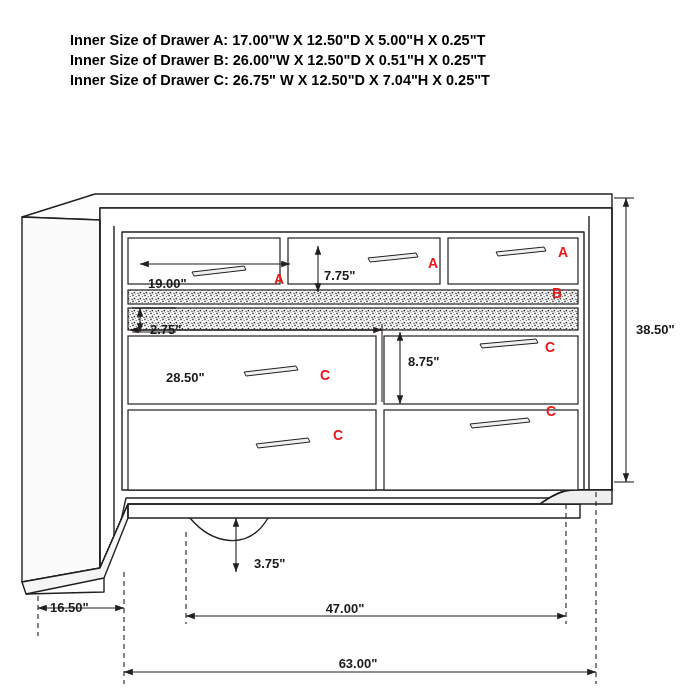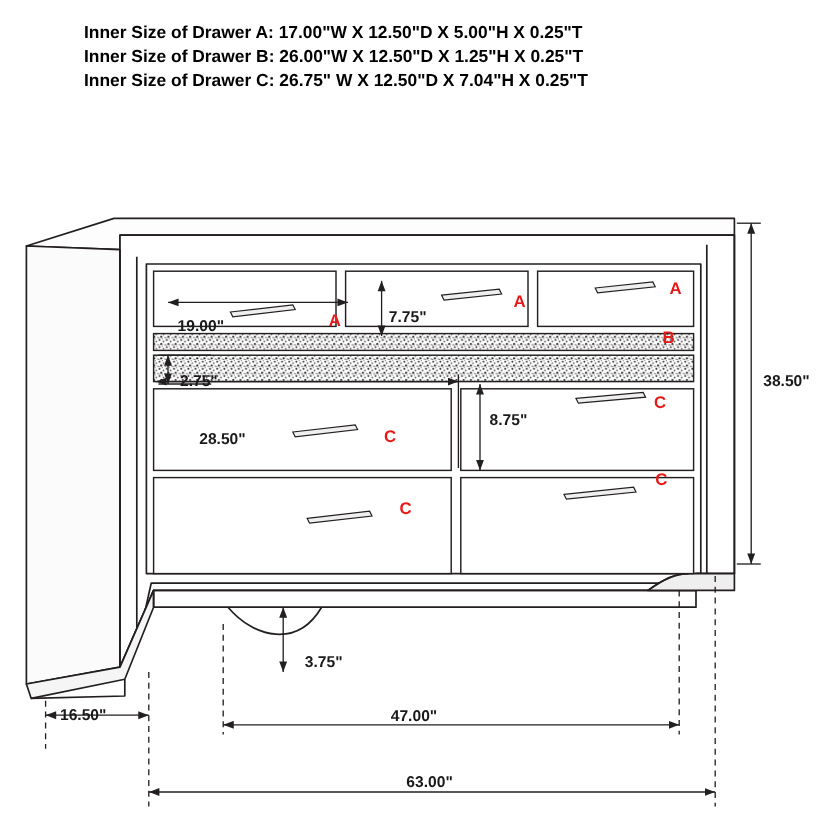--- a/index.html
+++ b/index.html
@@ -11,20 +11,21 @@
     width: 700px;
     height: 700px;
     font-family: "Liberation Sans", sans-serif;
     position: relative;
     overflow: hidden;
   }
   #stage {
     position: relative;
     width: 700px;
     height: 594px;
+    margin-top: 12px;
   }
   .header-block {
     position: absolute;
     left: 70px;
     top: 18px;
     width: 600px;
   }
   .header-line {
     font-size: 14.5px;
     font-weight: bold;
@@ -52,21 +53,21 @@
     fill: #e8191b;
   }
 </style>
 </head>
 <body>
 
 <div id="stage">
 
   <div class="header-block">
     <div class="header-line">Inner Size of Drawer A: 17.00"W X 12.50"D X 5.00"H X 0.25"T</div>
-    <div class="header-line">Inner Size of Drawer B: 26.00"W X 12.50"D X 1.25"H X 0.25"T</div>
+    <div class="header-line">Inner Size of Drawer B: 26.00"W X 12.50"D X 0.51"H X 0.25"T</div>
     <div class="header-line">Inner Size of Drawer C: 26.75" W X 12.50"D X 7.04"H X 0.25"T</div>
   </div>
 
   <svg class="diagram" viewBox="0 0 700 700">
     <defs>
       <marker id="arrEnd" markerWidth="9" markerHeight="9" refX="8" refY="3" orient="auto" markerUnits="strokeWidth">
         <path d="M0,0 L8,3 L0,6 z" fill="#231f20"></path>
       </marker>
       <marker id="arrStart" markerWidth="9" markerHeight="9" refX="0" refY="3" orient="auto" markerUnits="strokeWidth">
         <path d="M8,0 L0,3 L8,6 z" fill="#231f20"></path>

